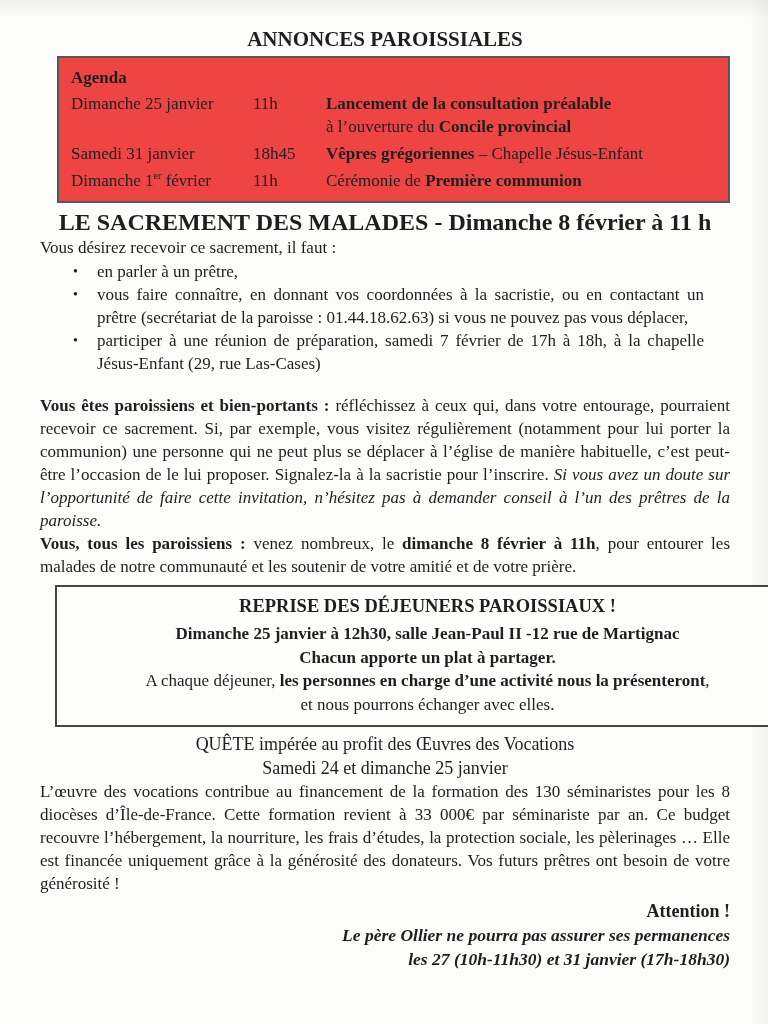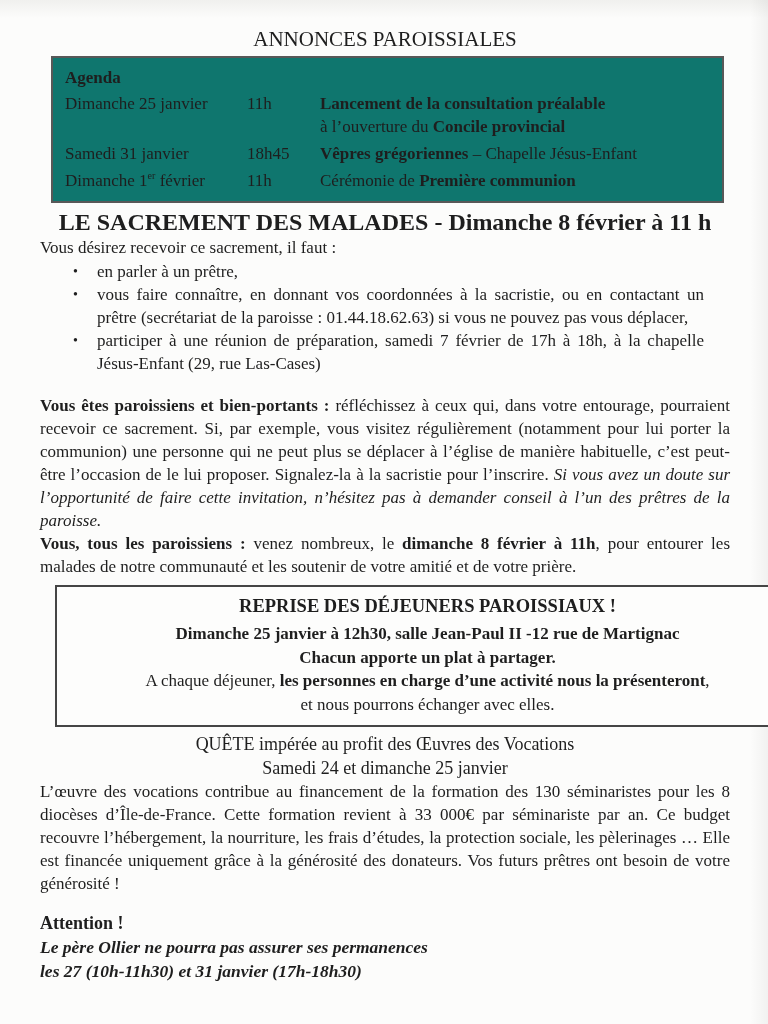--- a/index.html
+++ b/index.html
@@ -18,30 +18,30 @@
     pointer-events: none;
   }
   .scan-right {
     position: absolute; top: 0; right: 0; bottom: 0; width: 18px;
     background: linear-gradient(90deg, rgba(0,0,0,0) 0%, rgba(0,0,0,0.045) 100%);
     pointer-events: none;
   }
   .page { position: relative; padding: 22px 38px 0 40px; }
 
   .doc-title {
-    text-align: center; font-weight: normal; font-size: 21px;
+    text-align: center; font-weight: bold; font-size: 21px;
     line-height: 26px; margin: 4px 0 4px;
   }
 
   .agenda-box {
     box-sizing: border-box;
-    width: 673px; margin-left: 11px;
+    width: 673px; margin-left: 17px;
     border: 2px solid #585858;
     padding: 8px 12px 9px 12px;
-    background: #0f766e;
+    background: #ef4444;
   }
   .agenda-heading { font-weight: bold; margin-bottom: 2px; }
   .agenda-row { display: flex; margin-top: 3px; }
   .agenda-row.gap { margin-top: 4px; }
   .col-date { width: 182px; flex: none; }
   .col-time { width: 73px; flex: none; }
   .col-desc { flex: 1; }
   sup.ord { font-size: 10px; line-height: 0; vertical-align: super; }
 
   .section-title {
@@ -62,21 +62,21 @@
     padding: 7px 16px 9px;
     background: #fdfdfc;
   }
   .lunch-title { font-weight: bold; font-size: 18.5px; line-height: 25px; margin-bottom: 3px; }
   .lunch-line { line-height: 23.5px; }
   .b { font-weight: bold; }
   .i { font-style: italic; }
 
   .quete-title { text-align: center; font-weight: normal; font-size: 18px; line-height: 23.5px; }
   .quete-title.first { margin-top: 6px; }
-  .attention { text-align: left; margin-top: 16px; }
+  .attention { text-align: right; margin-top: 4px; }
   .attention-title { font-weight: bold; font-size: 18px; line-height: 24px; }
   .attention-line { font-weight: bold; font-style: italic; font-size: 17.5px; line-height: 24px; }
 </style>
 </head>
 <body>
 
 <div class="scan-top"></div>
 <div class="scan-right"></div>
 
 <div class="page">

